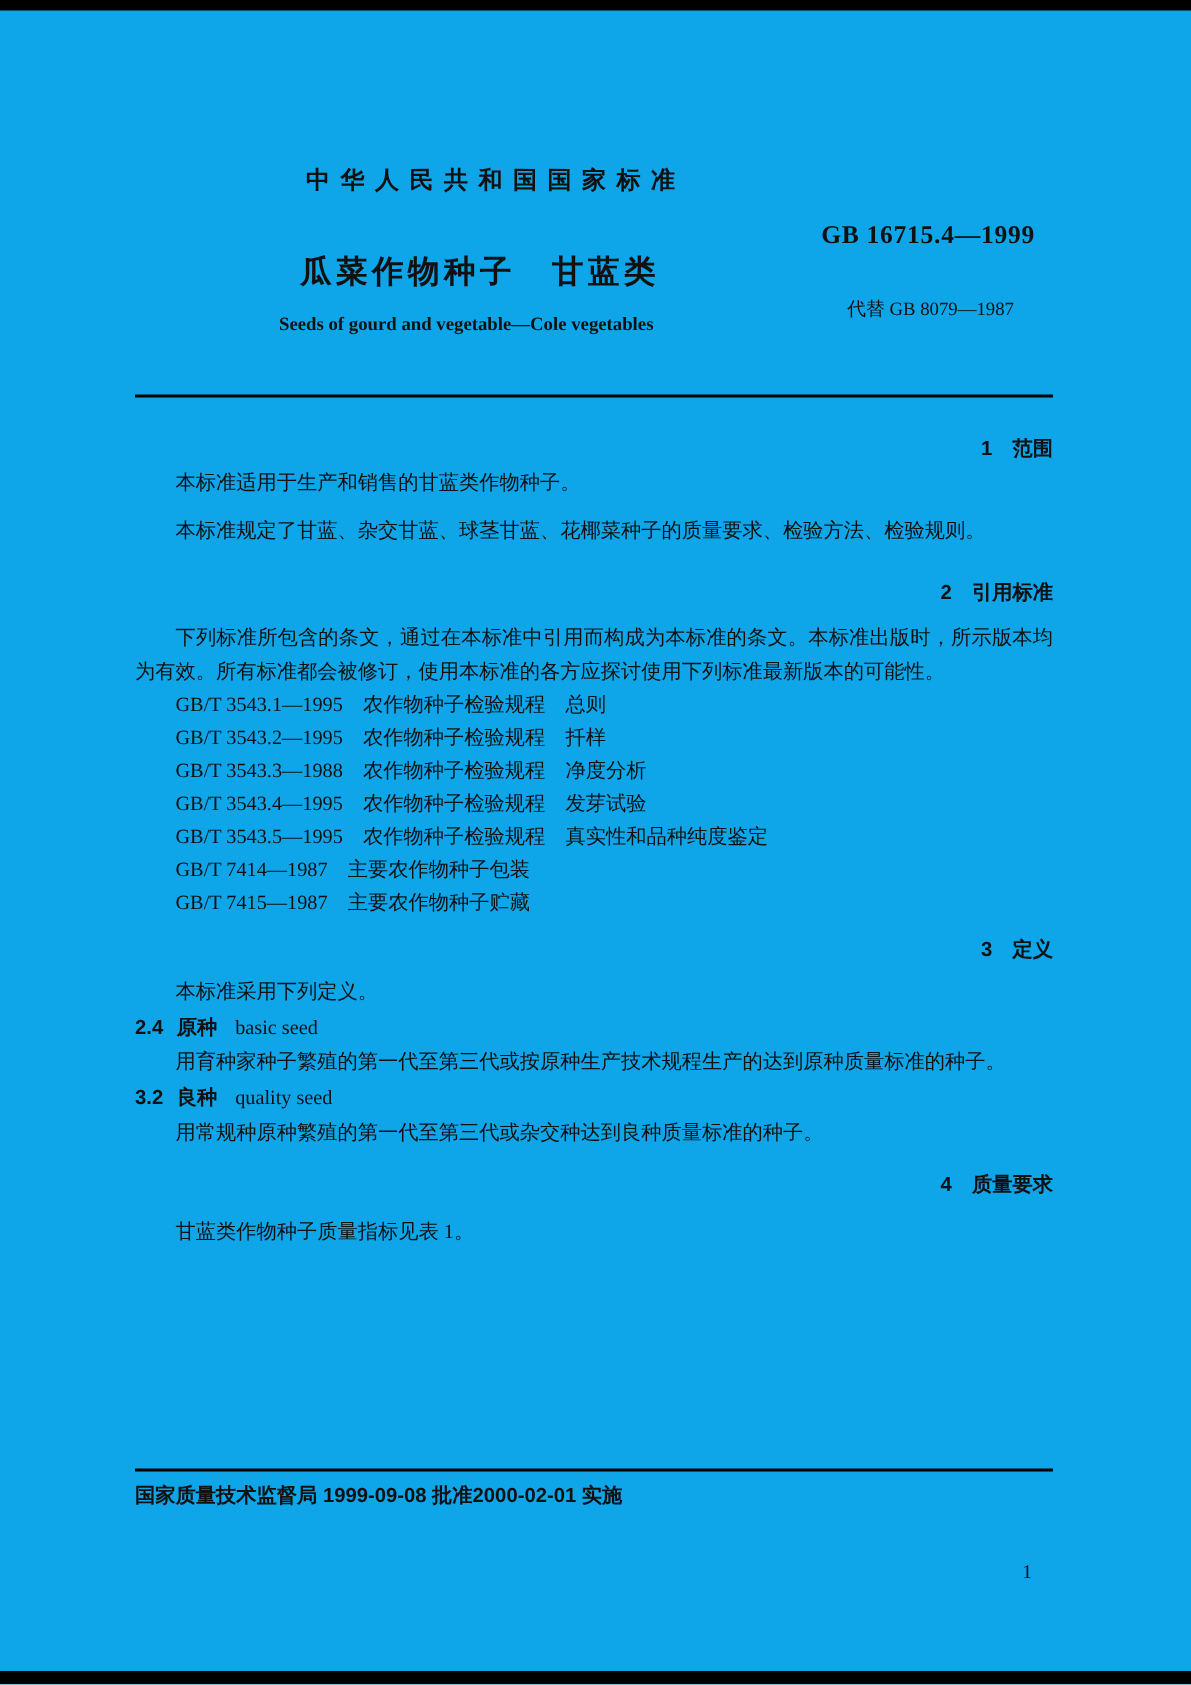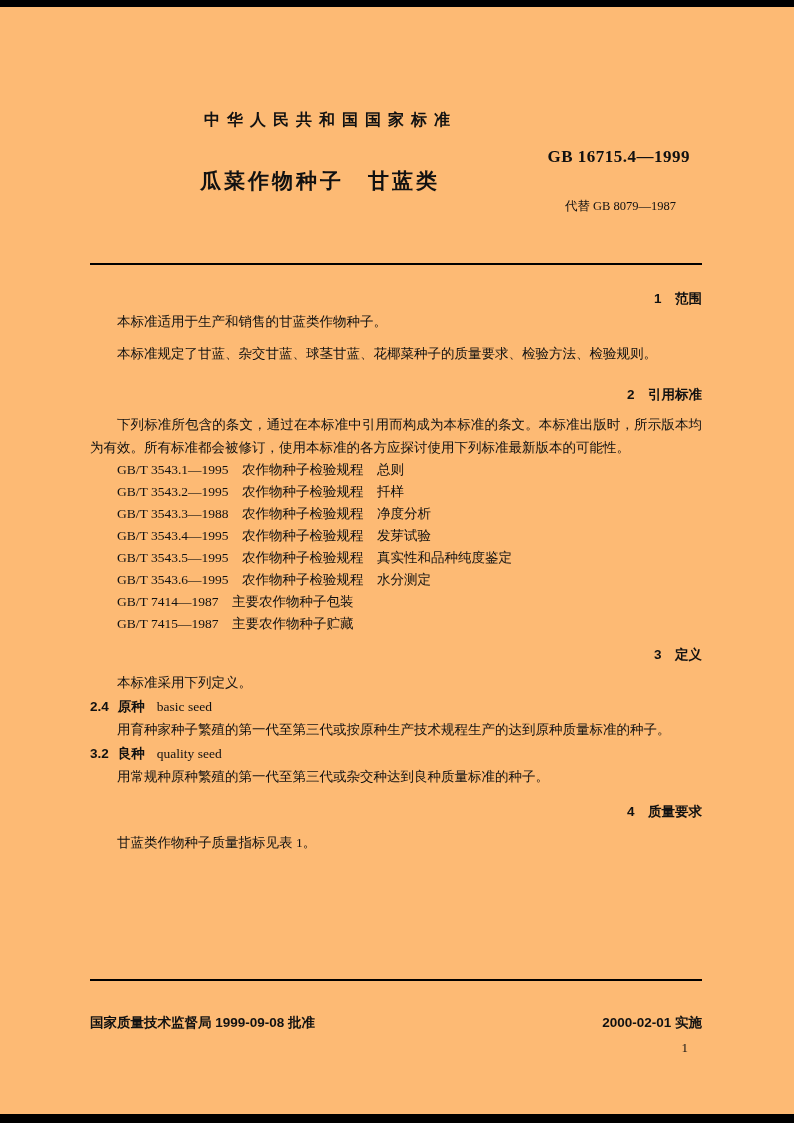--- a/index.html
+++ b/index.html
@@ -1,20 +1,20 @@
 <!DOCTYPE html>
 <html><head>
 <meta charset="utf-8">
 <style>
   * { margin:0; padding:0; box-sizing:border-box; }
   html, body { background:#ffffff; }
   body { font-family:"Liberation Serif", serif; color:#111; }
   .page {
     position:relative; width:794px; height:1123px;
-    background:#fdba74; margin:0 auto; overflow:hidden;
+    background:#0ea5e9; margin:0 auto; overflow:hidden;
   }
   .scan-bar { position:absolute; left:0; width:794px; background:#000; }
   .scan-bar.top { top:0; height:7px; }
   .scan-bar.bottom { bottom:0; height:9px; }
 
   
   .preamble {
     position:absolute; left:204px; top:110px;
     font-family:"Liberation Sans", sans-serif; font-weight:bold;
     font-size:16px; letter-spacing:7px; white-space:nowrap;
@@ -65,58 +65,58 @@
   }
   .term-line .term-cn { margin-left:9px; }
   .term-line .term-en { margin-left:12px; }
 
   
   .footer-rule {
     position:absolute; left:90px; top:979px; width:612px; height:2px; background:#000;
   }
   .footer-row {
     position:absolute; left:90px; right:92px; top:988px;
-    display:flex; justify-content:space-between; align-items:baseline;
-    font-family:"Liberation Sans", sans-serif; font-weight:bold; font-size:13.5px;margin-top:26px;
+    display:flex; align-items:baseline;
+    font-family:"Liberation Sans", sans-serif; font-weight:bold; font-size:13.5px;
   }
   .page-number {
     position:absolute; right:106px; top:1040px; font-size:13px;
   }
 </style>
 </head>
 <body>
 
 <div class="page">
 
   <div class="scan-bar top"></div>
 
   <div class="preamble">中华人民共和国国家标准</div>
   <div class="std-no">GB 16715.4—1999</div>
   <div class="doc-title">瓜菜作物种子　甘蓝类</div>
   <div class="superseded">代替 GB 8079—1987</div>
+  <div class="title-en">Seeds of gourd and vegetable—Cole vegetables</div>
   <div class="header-rule"></div>
 
   <div class="doc-body">
 
     <div class="section">
       <div class="sec-heading m-s1h">1　范围</div>
       <p class="para">本标准适用于生产和销售的甘蓝类作物种子。</p>
       <p class="para m-s1p1">本标准规定了甘蓝、杂交甘蓝、球茎甘蓝、花椰菜种子的质量要求、检验方法、检验规则。</p>
     </div>
 
     <div class="section">
       <div class="sec-heading m-s2h">2　引用标准</div>
       <p class="para m-s2p">下列标准所包含的条文，通过在本标准中引用而构成为本标准的条文。本标准出版时，所示版本均为有效。所有标准都会被修订，使用本标准的各方应探讨使用下列标准最新版本的可能性。</p>
       <div class="refs">
         <div>GB/T 3543.1—1995　农作物种子检验规程　总则</div>
         <div>GB/T 3543.2—1995　农作物种子检验规程　扦样</div>
         <div>GB/T 3543.3—1988　农作物种子检验规程　净度分析</div>
         <div>GB/T 3543.4—1995　农作物种子检验规程　发芽试验</div>
         <div>GB/T 3543.5—1995　农作物种子检验规程　真实性和品种纯度鉴定</div>
-        <div>GB/T 3543.6—1995　农作物种子检验规程　水分测定</div>
         <div>GB/T 7414—1987　主要农作物种子包装</div>
         <div>GB/T 7415—1987　主要农作物种子贮藏</div>
       </div>
     </div>
 
     <div class="section">
       <div class="sec-heading m-s3h">3　定义</div>
       <p class="para m-s3p">本标准采用下列定义。</p>
 
       <div class="term-line">

